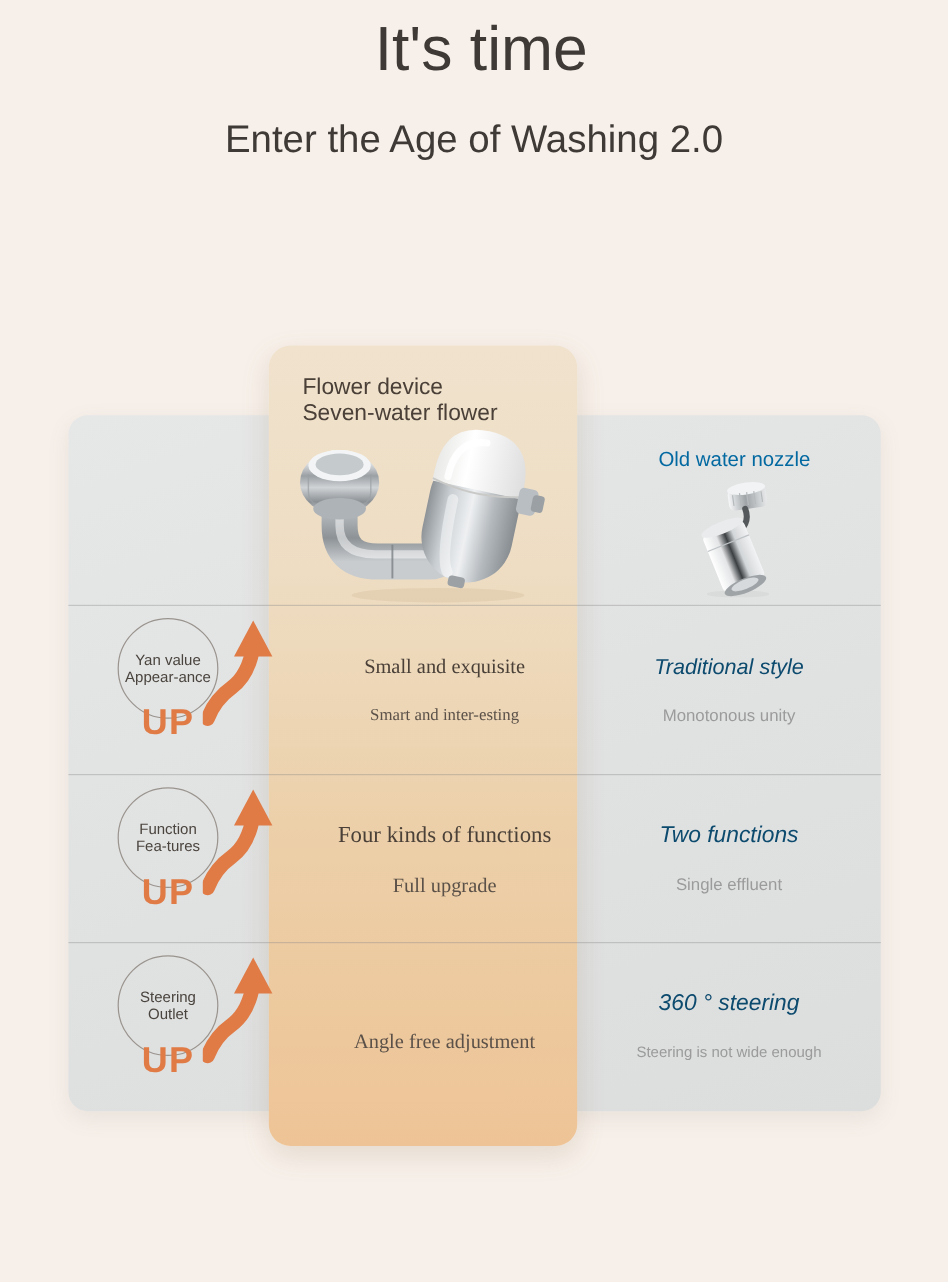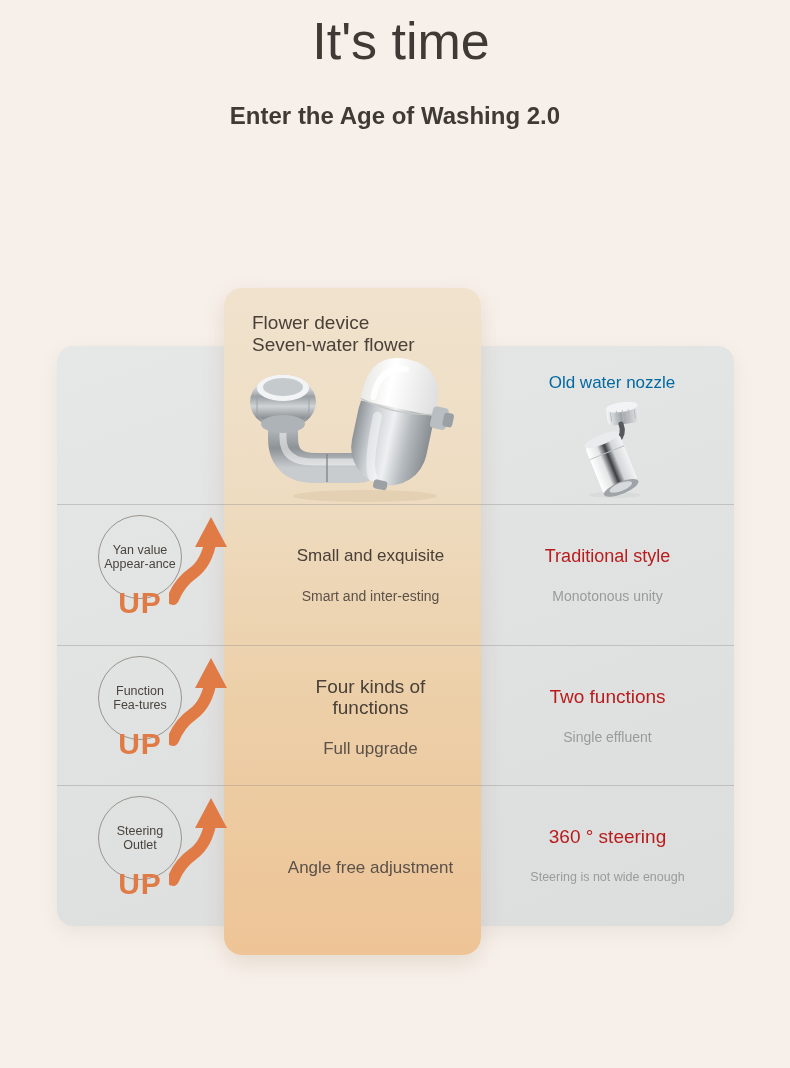--- a/index.html
+++ b/index.html
@@ -29,22 +29,22 @@
     font-size: 52px;
     font-weight: 400;
     color: #3f3a36;
     letter-spacing: 0px;
     line-height: 62px;
     padding-left: 12px;
   }
   .title-sub {
     margin: 0;
     padding-top: 22px;
-    font-size: 24px;
-    font-weight: 700;
+    font-size: 32px;
+    font-weight: 400;
     color: #3f3a36;
     line-height: 44px;
   }
 
   
   .compare {
     position: absolute;
     left: 0;
     top: 0;
     width: 790px;
@@ -188,20 +188,21 @@
     position: absolute;
     height: 140px;
     display: flex;
     flex-direction: column;
     align-items: center;
     justify-content: center;
   }
   .cell-centre {
     left: 224px;
     width: 293px;
+    font-family: Liberation Serif, serif;
   }
   .cell-right {
     left: 481px;
     width: 253px;
   }
   .cell-primary {
     font-size: 17px;
     line-height: 20px;
     color: #4a4038;
     text-align: center;
@@ -210,21 +211,22 @@
   .cell-secondary {
     margin-top: 22px;
     font-size: 14px;
     line-height: 17px;
     color: #5b5149;
     text-align: center;
     max-width: 200px;
   }
   .cell-right .cell-primary {
     font-size: 18px;
-    color: #b91c1c;
+    color: #0c4a6e;
+    font-style: italic;
   }
   .cell-right .cell-secondary {
     font-size: 14px;
     color: #9b9b9b;
   }
   
   .cell-centre.big .cell-primary { font-size: 19px; line-height: 21px; }
   .cell-centre.big .cell-secondary { font-size: 17px; }
   .cell-right.big .cell-primary { font-size: 19px; }
   .cell-right.big .cell-secondary { font-size: 14px; }

